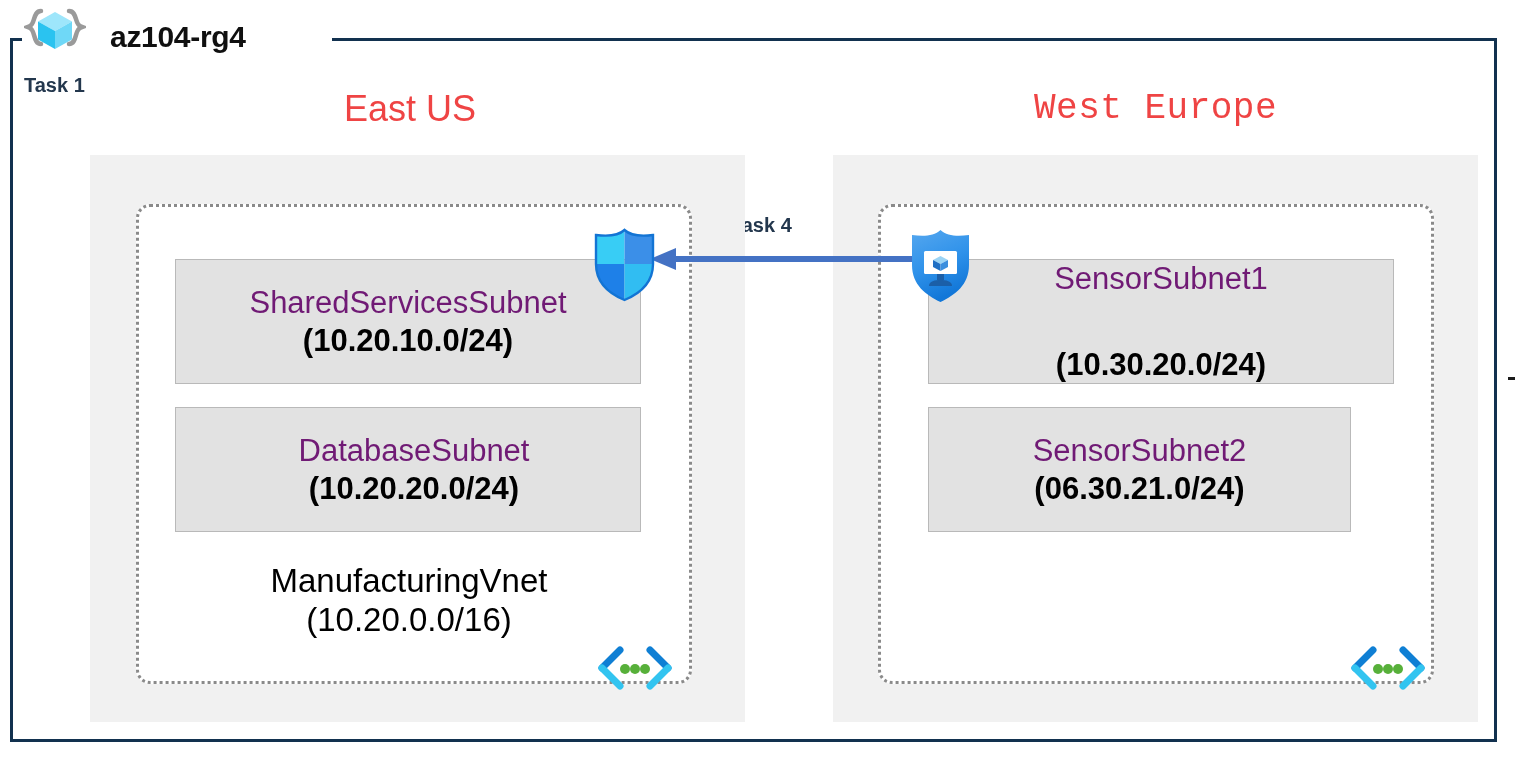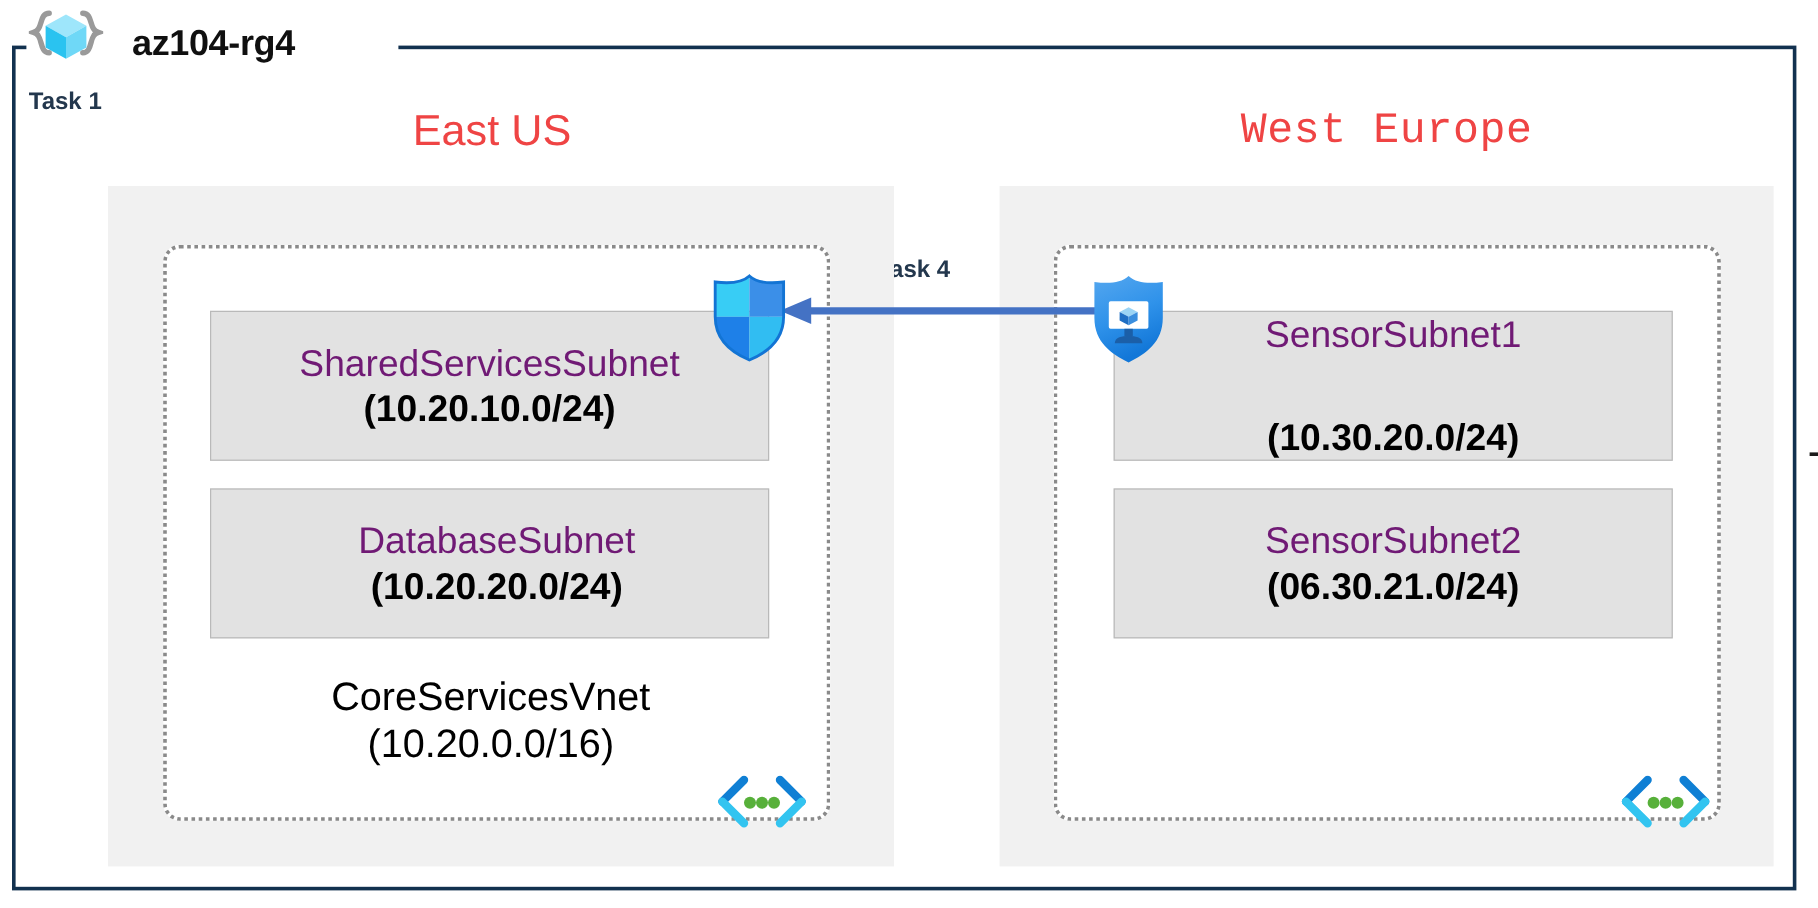--- a/index.html
+++ b/index.html
@@ -141,21 +141,21 @@
   .subnet-cidr {
     font-size: 31px;
     color: #000000;
     white-space: nowrap;
     font-weight: bold;
   }
 
   #subnet-sharedservices { left: 175px; top: 259px; width: 466px; height: 125px; }
   #subnet-database       { left: 175px; top: 407px; width: 466px; height: 125px; padding-left: 12px; }
   #subnet-sensor1        { left: 928px; top: 259px; width: 466px; height: 125px; gap: 48px; }
-  #subnet-sensor2        { left: 928px; top: 407px; width: 466px; height: 125px; }
+  #subnet-sensor2        { left: 928px; top: 407px; width: 423px; height: 125px; }
 
   
   .vnet-caption {
     position: absolute;
     text-align: center;
     line-height: 1.18;
     color: #000000;
   }
   .vnet-caption .vnet-name { font-size: 33px; white-space: nowrap; }
   .vnet-caption .vnet-cidr { font-size: 33px; white-space: nowrap; }
@@ -257,21 +257,21 @@
   <div class="subnet-box" id="subnet-sensor1">
     <div class="subnet-name">SensorSubnet1</div>
     <div class="subnet-cidr">(10.30.20.0/24)</div>
   </div>
   <div class="subnet-box" id="subnet-sensor2">
     <div class="subnet-name">SensorSubnet2</div>
     <div class="subnet-cidr">(06.30.21.0/24)</div>
   </div>
 
   <div class="vnet-caption" id="vnet-core-caption">
-    <div class="vnet-name">CoreServicesVnet</div>
+    <div class="vnet-name">ManufacturingVnet</div>
     <div class="vnet-cidr">(10.20.0.0/16)</div>
   </div>
   <div class="vnet-caption" id="vnet-manufacturing-caption">
   </div>
 
   <div class="vnet-glyph" id="vnet-core-glyph">
     <svg width="78" height="44" viewBox="0 0 78 44" xmlns="http://www.w3.org/2000/svg">
 
       <path d="M24 4 L6 22" stroke="#0f7fd4" stroke-width="7" stroke-linecap="round" fill="none"></path>
       <path d="M6 22 L24 40" stroke="#32c4f0" stroke-width="7" stroke-linecap="round" fill="none"></path>

